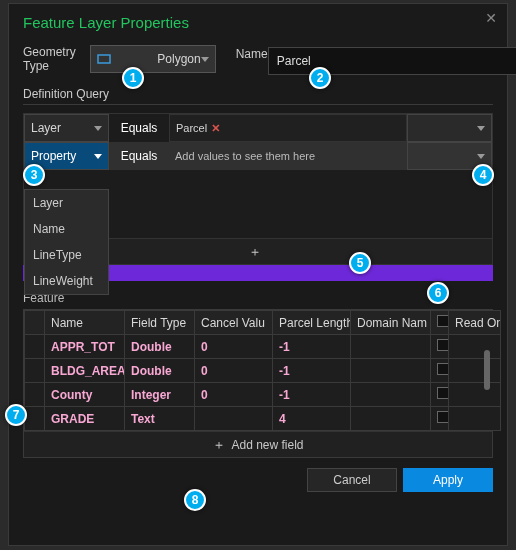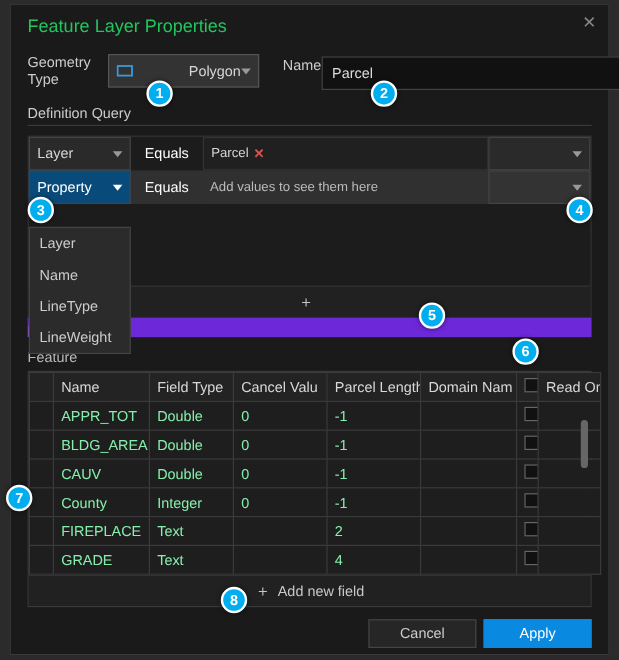--- a/index.html
+++ b/index.html
@@ -78,23 +78,24 @@
   .plus { margin-right:6px; font-size:13px; }
   .preview-bar {
     background:#6d28d9; color:#fff; height:16px; line-height:24px;
     font-size:13px; margin-top:0;
   }
 
   .fields-label { margin-top:10px; margin-bottom:4px; color:#bbb; font-size:12px; }
   .table-wrap { position:relative; border:1px solid #3a3a3a; background:#1c1c1c; }
   .grid { width:100%; border-collapse:collapse; table-layout:fixed; }
   .grid th, .grid td {
-    border:1px solid #3a3a3a; padding:4px 6px; text-align:left; font-size:12px; color:#86efac;
+    border:1px solid #3a3a3a; padding:4px 6px; text-align:left; font-size:12px; color:#f9a8d4;
     overflow:hidden; white-space:nowrap;
     height:22px;
+    font-weight:bold;
   }
   .grid th { background:#232323; color:#d8d8d8; font-weight:normal; }
   .grid td { background:#1e1e1e; }
   .grid .chk { width:16px; }
   .chkbox { width:12px; height:12px; border:1px solid #666; display:inline-block; background:#111; }
   .add-field {
     display:flex; justify-content:center; align-items:center; height:26px;
     border-top:1px solid #333; color:#c8c8c8; font-size:12px; background:#212121;
   }
 
@@ -236,44 +237,24 @@
             <td>BLDG_AREA</td>
             <td>Double</td>
             <td>0</td>
             <td>-1</td>
             <td></td>
             <td class="chk"><span class="chkbox"></span></td>
             <td></td>
           </tr>
           <tr>
             <td class="chk"></td>
-            <td>CAUV</td>
-            <td>Double</td>
-            <td>0</td>
-            <td>-1</td>
-            <td></td>
-            <td class="chk"><span class="chkbox"></span></td>
-            <td></td>
-          </tr>
-          <tr>
-            <td class="chk"></td>
             <td>County</td>
             <td>Integer</td>
             <td>0</td>
             <td>-1</td>
-            <td></td>
-            <td class="chk"><span class="chkbox"></span></td>
-            <td></td>
-          </tr>
-          <tr>
-            <td class="chk"></td>
-            <td>FIREPLACE</td>
-            <td>Text</td>
-            <td></td>
-            <td>2</td>
             <td></td>
             <td class="chk"><span class="chkbox"></span></td>
             <td></td>
           </tr>
           <tr>
             <td class="chk"></td>
             <td>GRADE</td>
             <td>Text</td>
             <td></td>
             <td>4</td>

